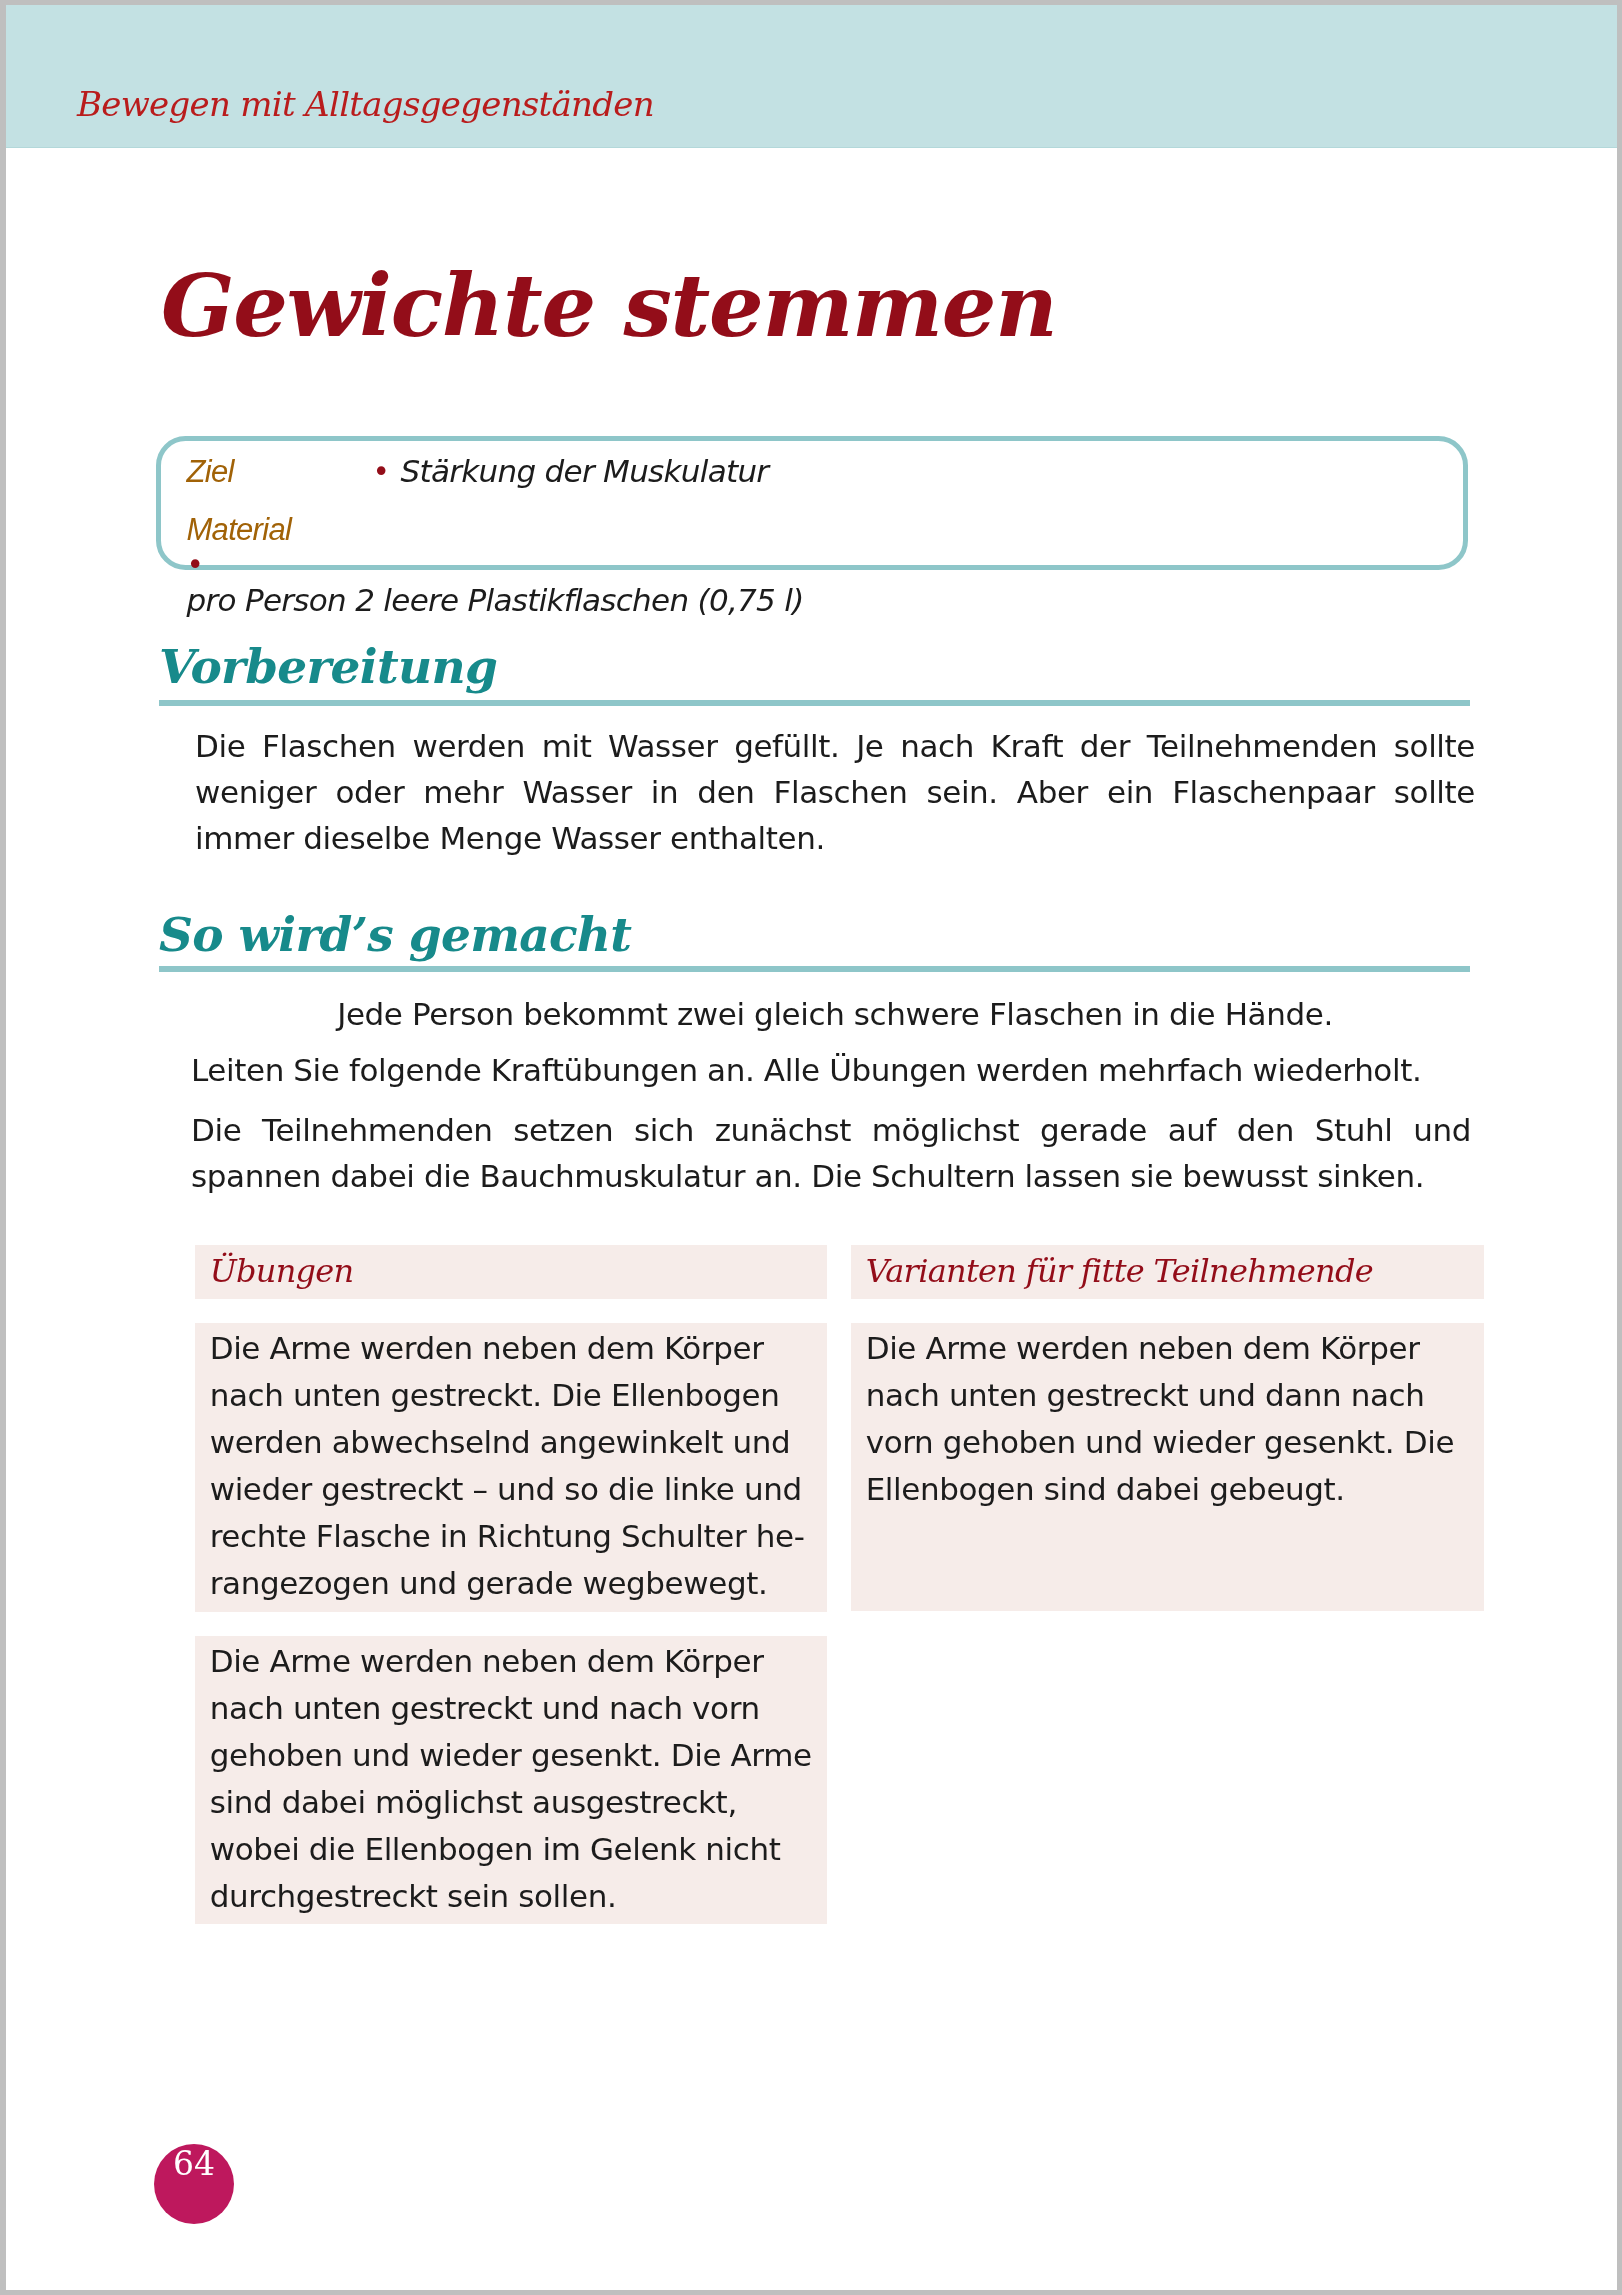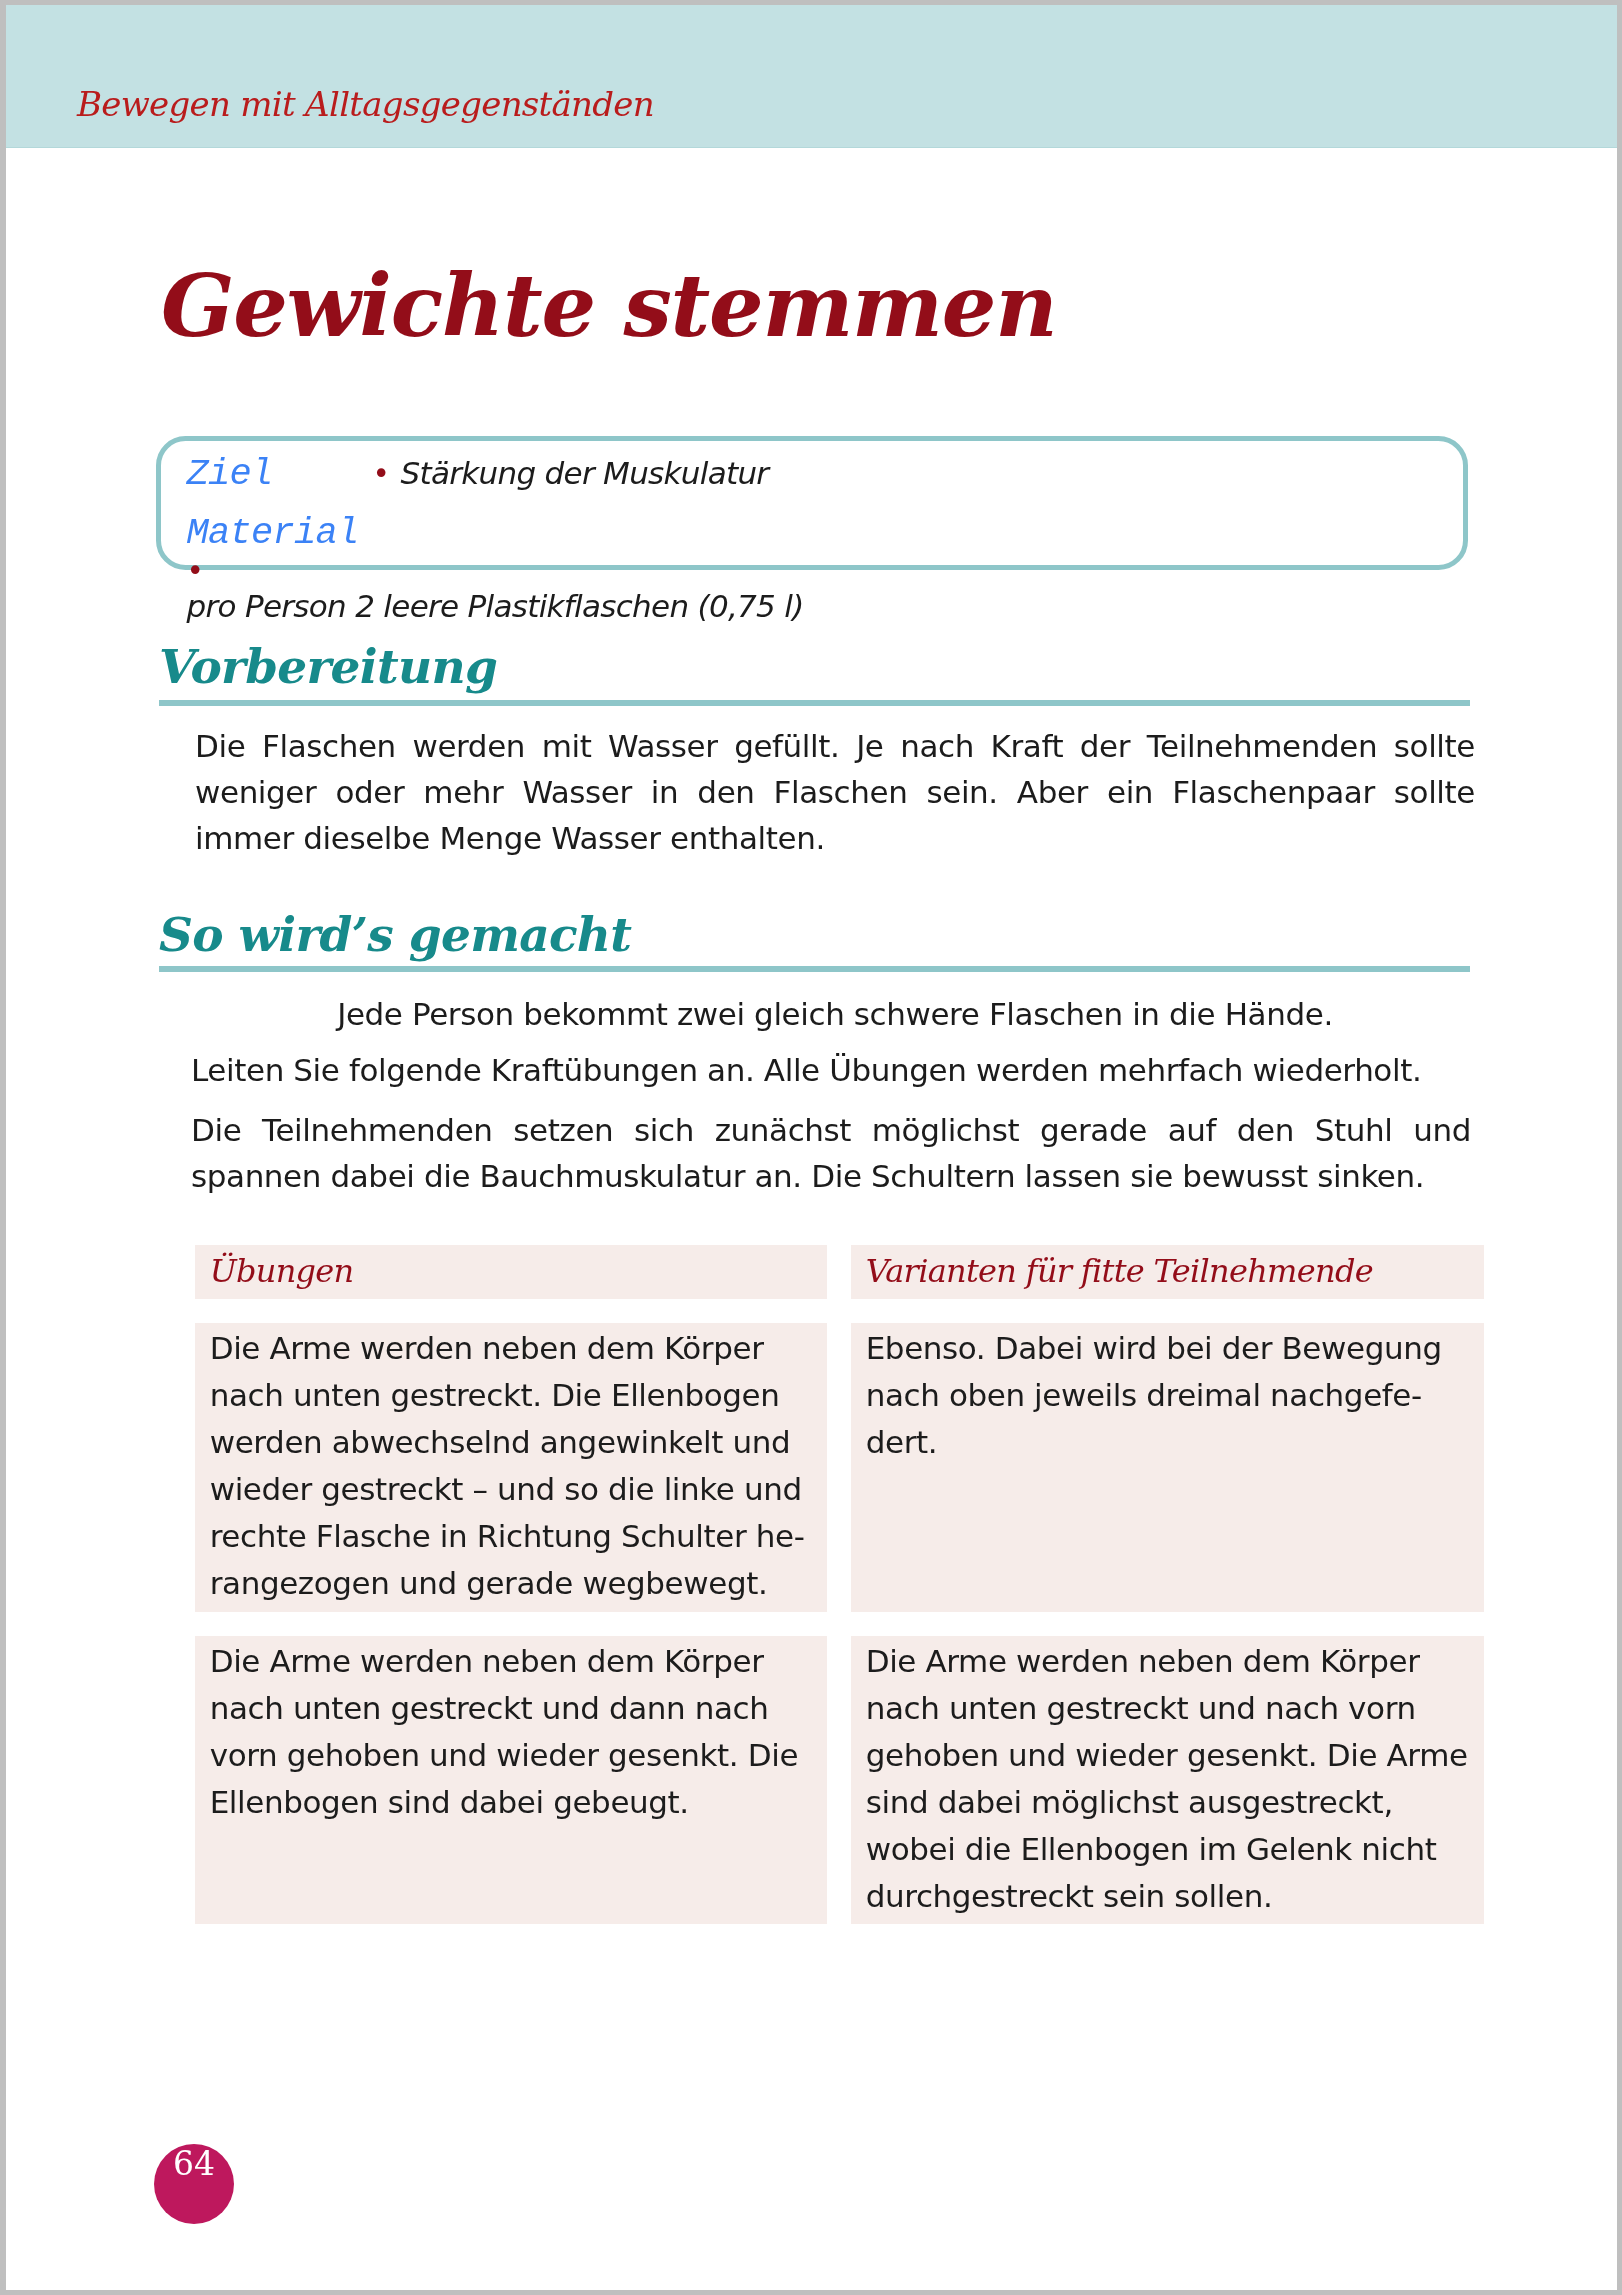--- a/index.html
+++ b/index.html
@@ -51,25 +51,25 @@
   }
   .info-row {
     position: absolute; left: 25.5px;
     display: flex; align-items: baseline;
     white-space: nowrap;
   }
   .info-row.r1 { top: 12px; }
   .info-row.r2 { top: 71px; flex-direction: column; }
   .info-label {
     width: 186px;
-    font-family: Liberation Mono, monospace;
-    font-style: italic;
-    font-size: 37px;
-    letter-spacing: -0.7px;
-    color: #3b82f6;
+    font-family: Liberation Sans, sans-serif;
+    font-style: italic;
+    font-size: 31px;
+    letter-spacing: -0.7px;
+    color: #a16207;
   }
   .info-bullet {
     color: #930d19;
     font-size: 29.5px;
     width: 28px;
   }
   .info-value {
     font-style: italic;
     font-size: 31px;
     letter-spacing: -0.7px;
@@ -180,25 +180,20 @@
     <div class="cell head">Varianten für fitte Teilnehmende</div>
 
     <div class="cell body1">
       <span class="line">Die Arme werden neben dem Körper</span>
       <span class="line">nach unten gestreckt. Die Ellenbogen</span>
       <span class="line">werden abwechselnd angewinkelt und</span>
       <span class="line">wieder gestreckt – und so die linke und</span>
       <span class="line">rechte Flasche in Richtung Schulter he-</span>
       <span class="line">rangezogen und gerade wegbewegt.</span>
     </div>
-    <div class="cell body1">
-      <span class="line">Ebenso. Dabei wird bei der Bewegung</span>
-      <span class="line">nach oben jeweils dreimal nachgefe-</span>
-      <span class="line">dert.</span>
-    </div>
 
     <div class="cell body2">
       <span class="line">Die Arme werden neben dem Körper</span>
       <span class="line">nach unten gestreckt und dann nach</span>
       <span class="line">vorn gehoben und wieder gesenkt. Die</span>
       <span class="line">Ellenbogen sind dabei gebeugt.</span>
     </div>
     <div class="cell body2">
       <span class="line">Die Arme werden neben dem Körper</span>
       <span class="line">nach unten gestreckt und nach vorn</span>

